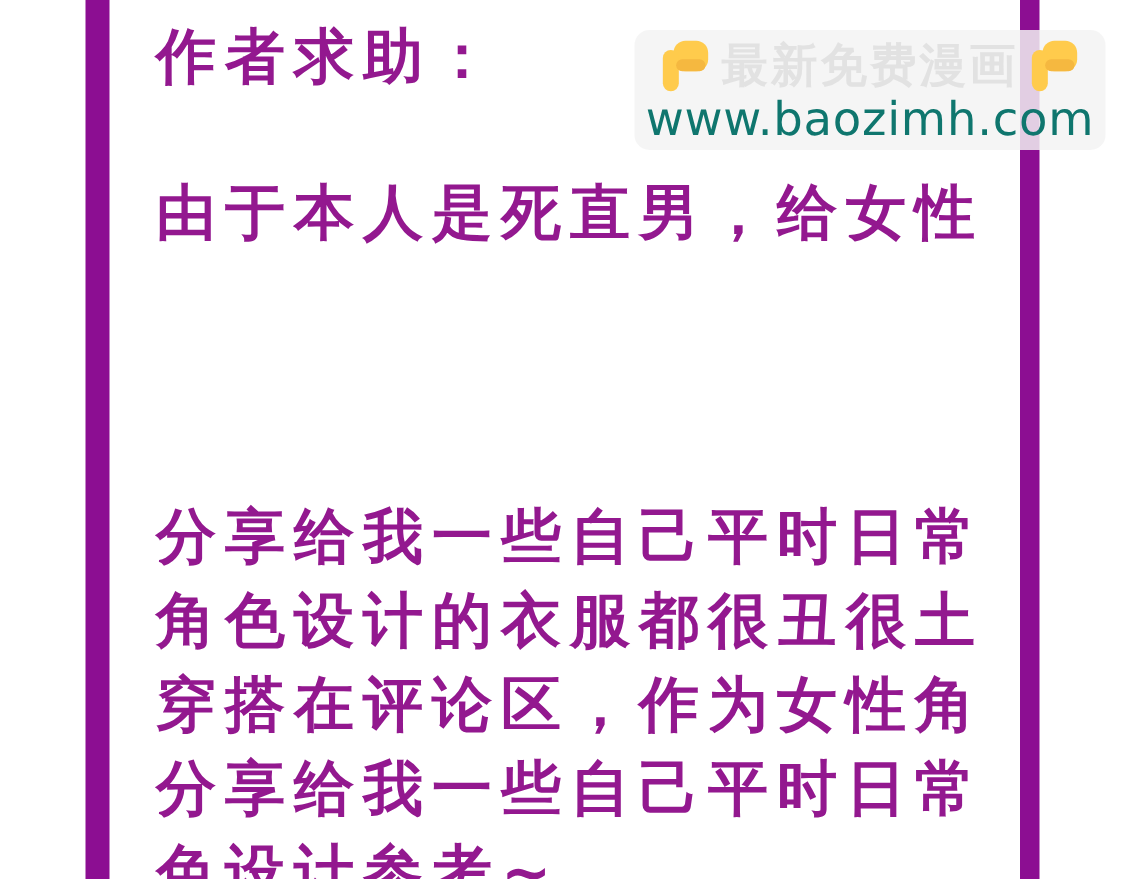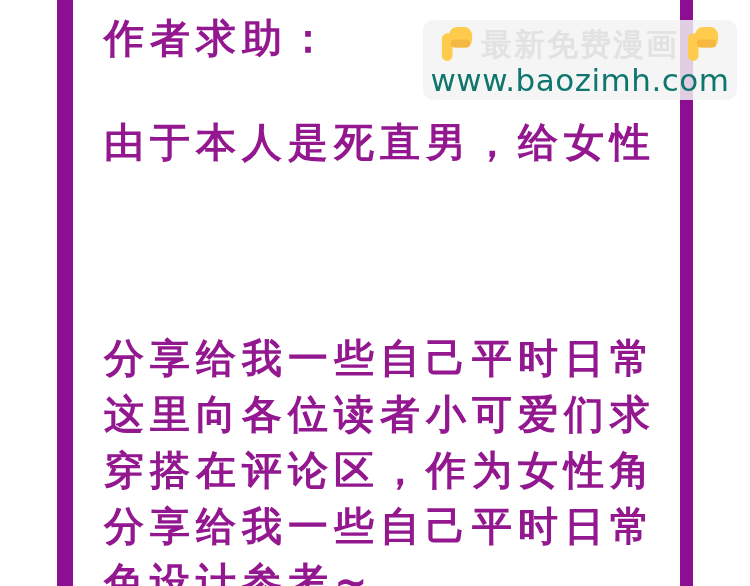--- a/index.html
+++ b/index.html
@@ -105,21 +105,21 @@
   <div class="stripe stripe-right"></div>
 
   <div class="textblock title-block line">作者求助：</div>
 
   <div class="textblock para1-block">
     <div class="line">由于本人是死直男，给女性</div>
   </div>
 
   <div class="textblock para2-block">
     <div class="line">分享给我一些自己平时日常</div>
-    <div class="line">这里向各位读者小可爱们求</div>
+    <div class="line">角色设计的衣服都很丑很土</div>
     <div class="line">穿搭在评论区，作为女性角</div>
     <div class="line">分享给我一些自己平时日常</div>
     <div class="line">色设计参考~</div>
   </div>
 
   <div class="watermark">
     <div class="wm-row1">
       <span class="hand-icon">
         <svg viewBox="0 0 36 40" width="32" height="38" aria-hidden="true">
           <rect x="9" y="1" width="26" height="23" rx="9" fill="#ffcb4c"></rect>

